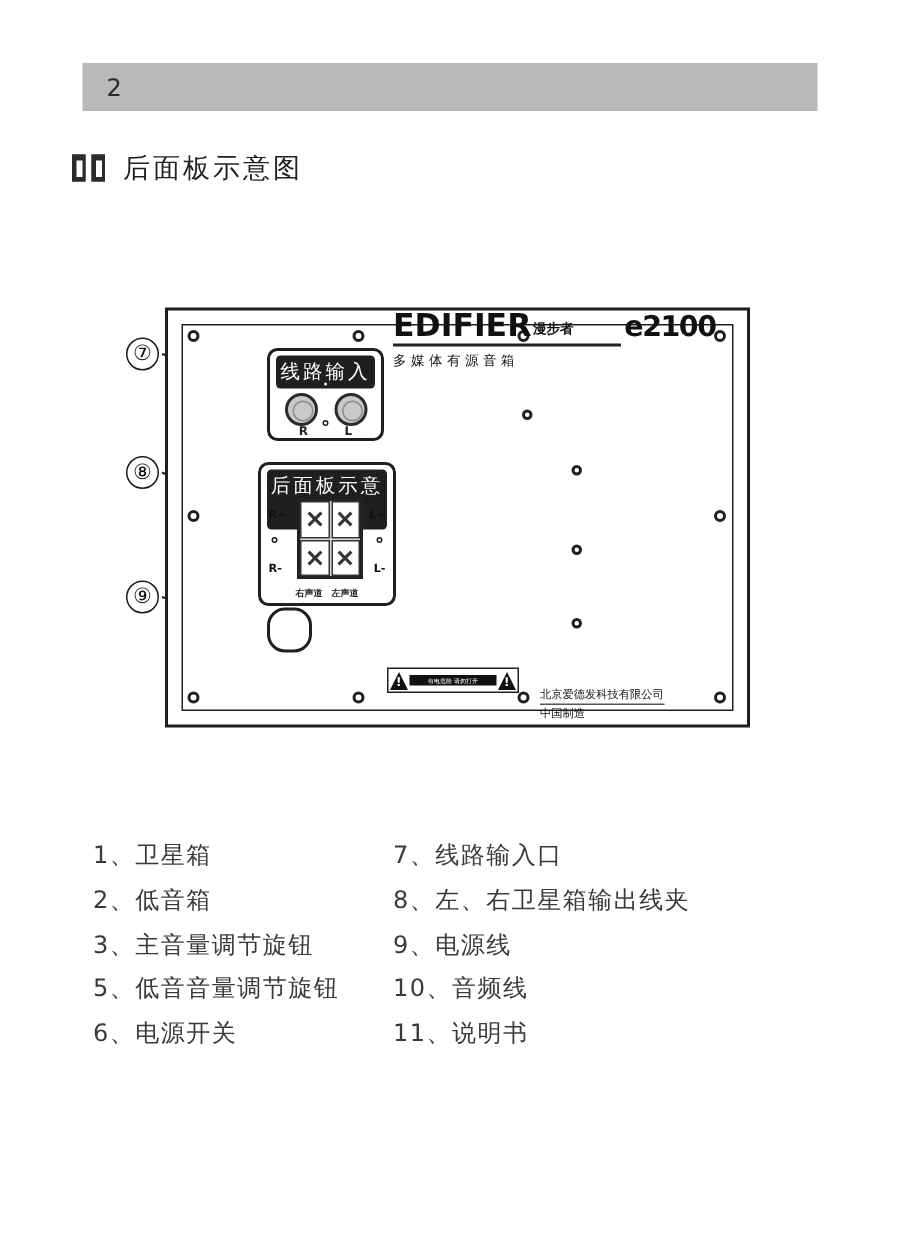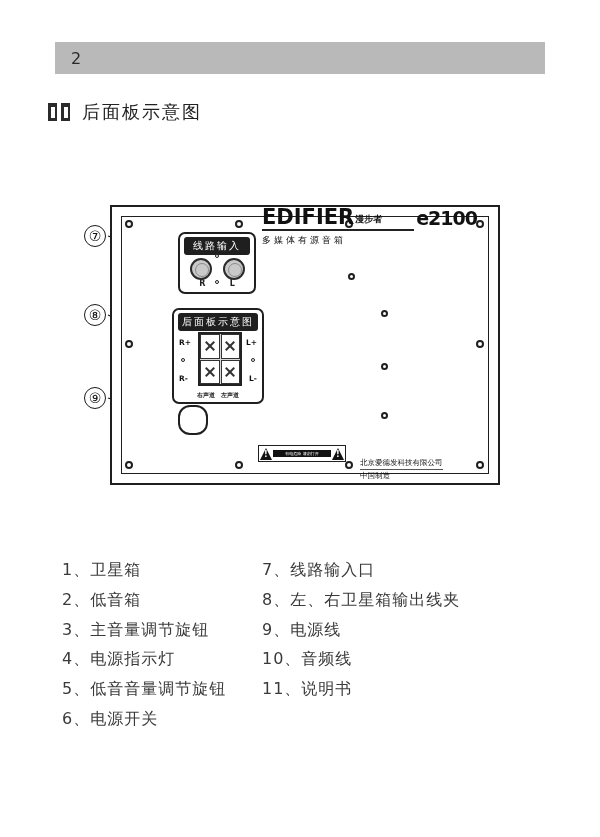--- a/index.html
+++ b/index.html
@@ -180,21 +180,21 @@
   .conn-box {
     position: absolute;
     border: 2px solid #1f1f1f;
     border-radius: 7px;
     background: #fff;
     box-sizing: border-box;
   }
   .conn-head {
     background: #1f1f1f;
     color: #fff;
-    font-size: 10px;
+    font-size: 13px;
     text-align: center;
     letter-spacing: 2px;
     padding: 2px 0 2px 0;
     border-radius: 3px;
     margin: 3px 4px 0 4px;
   }
 
   
   .lineinput {
     left: 68px; top: 27px;
@@ -499,21 +499,20 @@
     <div class="c1">北京爱德发科技有限公司</div>
     <div>中国制造</div>
   </div>
 </div>
 
 <div class="legend">
   <div class="legend-col left">
     <div class="legend-item">1、卫星箱</div>
     <div class="legend-item">2、低音箱</div>
     <div class="legend-item">3、主音量调节旋钮</div>
-    <div class="legend-item">4、电源指示灯</div>
     <div class="legend-item">5、低音音量调节旋钮</div>
     <div class="legend-item">6、电源开关</div>
   </div>
   <div class="legend-col right">
     <div class="legend-item">7、线路输入口</div>
     <div class="legend-item">8、左、右卫星箱输出线夹</div>
     <div class="legend-item">9、电源线</div>
     <div class="legend-item">10、音频线</div>
     <div class="legend-item">11、说明书</div>
   </div>

